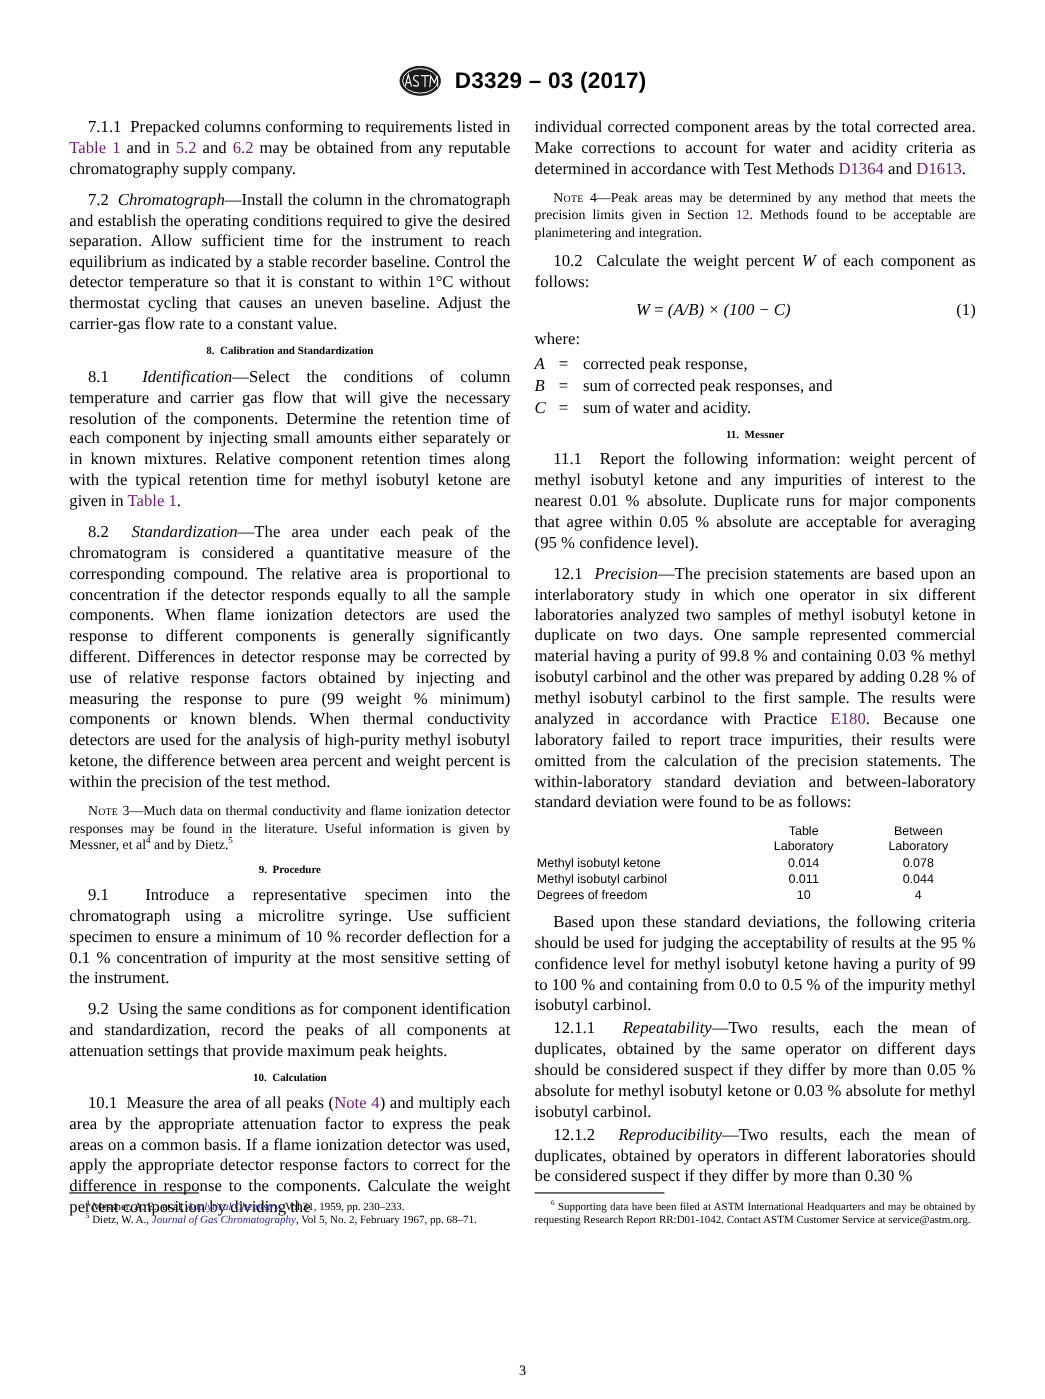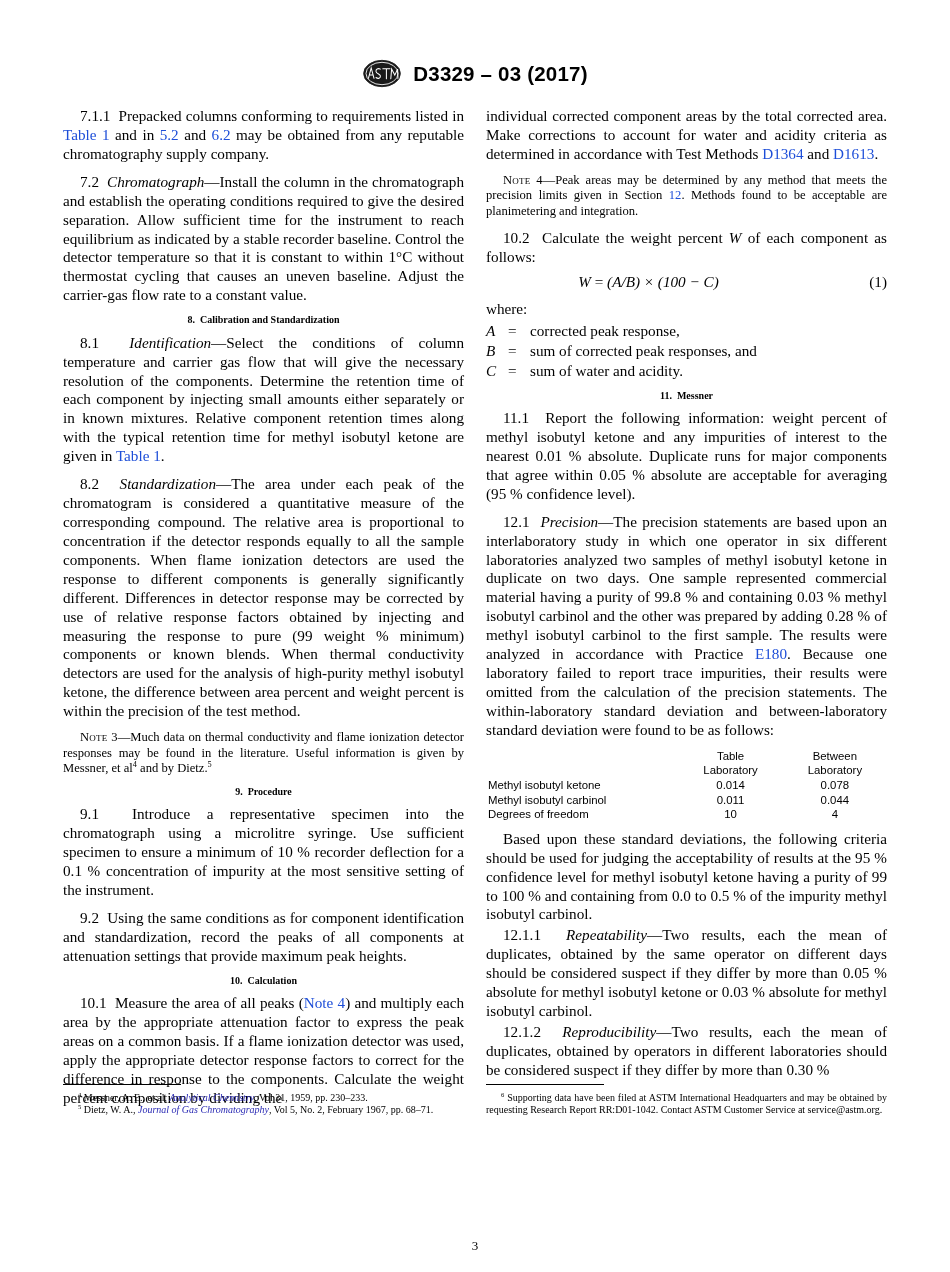--- a/index.html
+++ b/index.html
@@ -84,21 +84,21 @@
     text-indent: 0;
     text-align: center;
   }
   .sec-head .num {
     margin-right: 5px;
   }
   i, .ital {
     font-style: italic;
   }
   .link {
-    color: #1d4ed8;
+    color: #701a75;
   }
   .bluelink {
     color: #2a2ab4;
   }
   sup {
     font-size: 0.66em;
     vertical-align: super;
     line-height: 0;
   }
 

